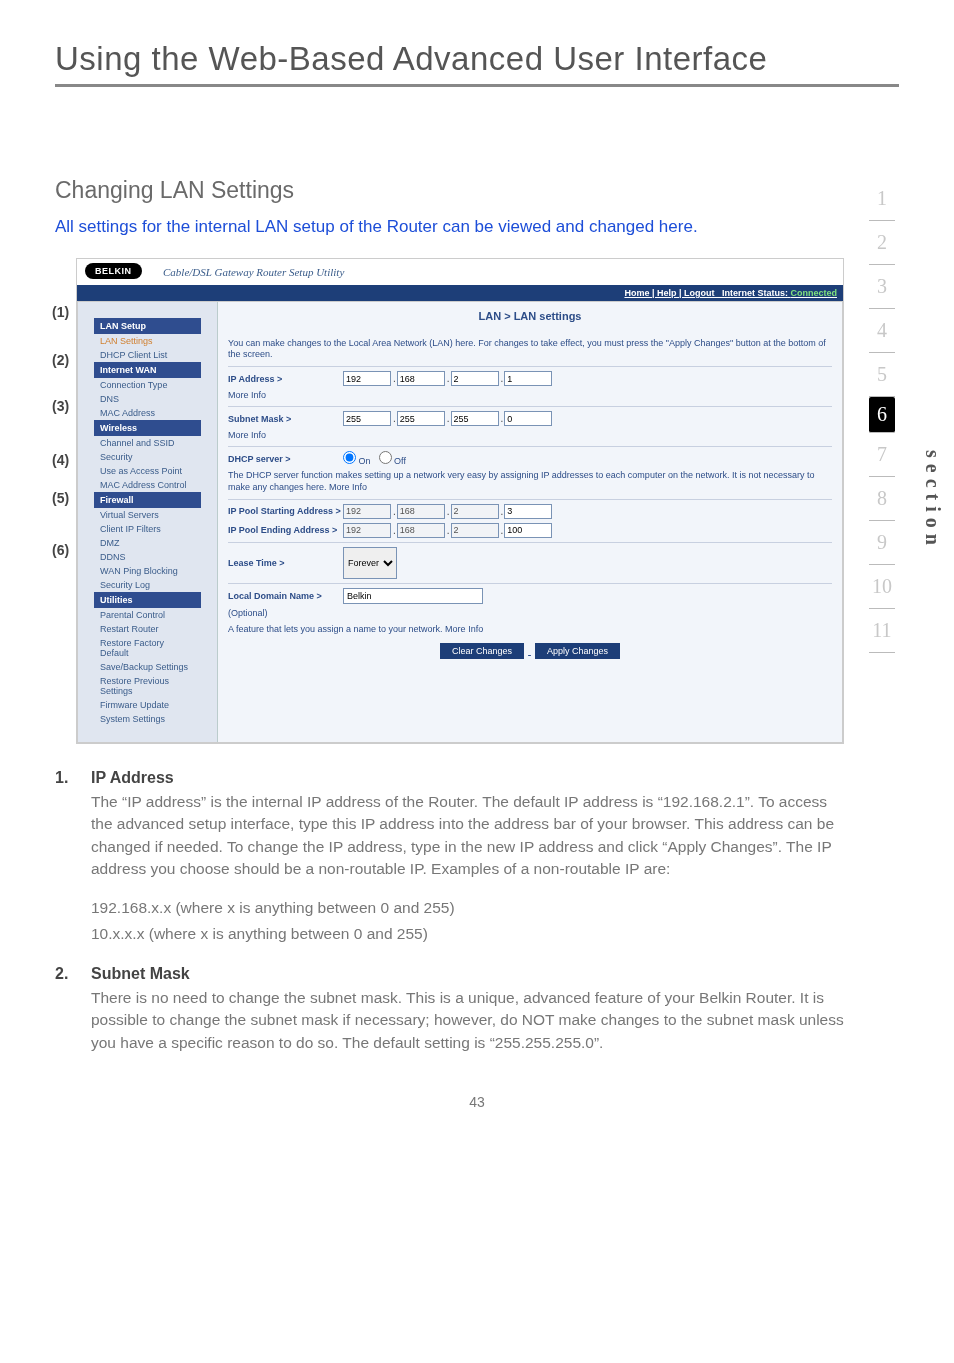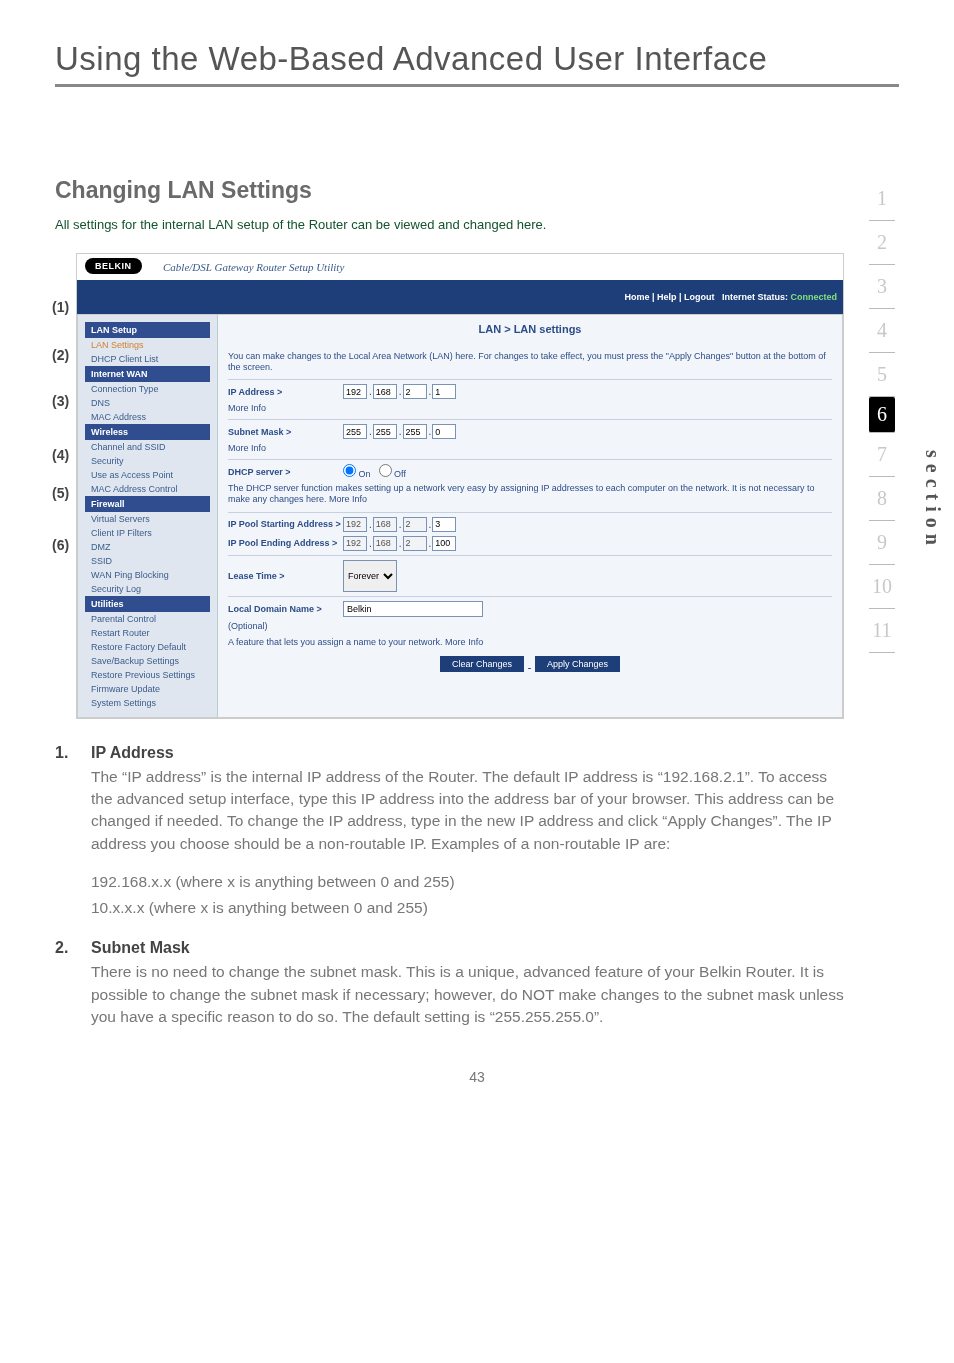--- a/index.html
+++ b/index.html
@@ -2,52 +2,52 @@
 <html><head>
 <meta charset="utf-8">
 <style>
   * { box-sizing: border-box; margin: 0; padding: 0; }
   body { font-family: Arial, Helvetica, sans-serif; width: 954px; color: #333; background: #fff; }
   .page { padding: 40px 55px 30px 55px; position: relative; }
   .main-title { font-size: 33px; font-weight: 400; color: #555; letter-spacing: 0.5px; margin-bottom: 6px; }
   .rule { border: none; border-top: 3px solid #888; margin-bottom: 90px; }
   .content-row { display: flex; }
   .content-main { flex: 1; padding-right: 20px; }
-  .sec-title { font-size: 23px; font-weight: bold; color: #6a6a6a; margin-bottom: 12px; }
-  .intro { font-size: 13px; color: #14532d; line-height: 1.35; margin-bottom: 18px; }
+  .sec-title { font-size: 23px; font-weight: normal; color: #6a6a6a; margin-bottom: 12px; }
+  .intro { font-size: 17px; color: #1d4ed8; line-height: 1.35; margin-bottom: 18px; }
   .num-item { display: flex; margin-bottom: 18px; }
   .num-item .num { font-weight: bold; font-size: 16px; color: #444; width: 36px; flex-shrink: 0; }
   .num-item .body { flex: 1; }
   .num-item .label { font-weight: bold; font-size: 16px; color: #444; margin-bottom: 4px; }
   .num-item .desc { font-size: 15.5px; color: #777; line-height: 1.45; }
   .sub-line { margin: 8px 0 0 36px; font-size: 15.5px; color: #777; }
   .side-nav { width: 34px; display: flex; flex-direction: column; align-items: center; padding-top: 0; }
   .side-nav .n { font-size: 20px; color: #c8c8c8; padding: 10px 0; border-bottom: 1.5px solid #bbb; width: 26px; text-align: center; font-family: Georgia, serif; }
   .side-nav .n.active { background: #000; color: #fff; border-radius: 2px; padding: 6px 0; }
   .side-sec { position: absolute; right: 10px; top: 450px; font-size: 20px; color: #555; letter-spacing: 6px; writing-mode: vertical-lr; font-weight: 600; font-family: Georgia, serif; }
   .pagenum { text-align: center; font-size: 14px; color: #777; margin-top: 22px; }
 
   
   .shot { margin: 0 0 24px 20px; position: relative; border: 1px solid #fff; }
   .shot-inner { display: flex; border: 1px solid #ccc; font-size: 10px; }
   .topbar { position: relative; height: 26px; }
   .belkin { position: absolute; left: 8px; top: 4px; background: #000; color: #fff; font-weight: bold; font-size: 9px; padding: 3px 10px; border-radius: 10px; letter-spacing: 0.5px; }
   .utility-title { position: absolute; left: 86px; top: 7px; color: #3a5c8a; font-style: italic; font-size: 11px; font-family: Georgia, serif; }
-  .bluebar { background: #1d3e78; color: #fff; font-size: 9px; text-align: right; padding: 12px 6px; font-weight: bold; }
+  .bluebar { background: #1d3e78; color: #fff; font-size: 9px; text-align: right; padding: 3px 6px; font-weight: bold; text-decoration: underline; }
   .bluebar .status { color: #7fe07f; }
-  .sidenav-s { width: 140px; background: #e0e6f0; border-right: 1px solid #bcc; padding: 7px; }
+  .sidenav-s { width: 140px; background: #e0e6f0; border-right: 1px solid #bcc; padding: 16px; }
   .sidenav-s .group { background: #2f4d8f; color: #fff; font-weight: bold; padding: 3px 6px; font-size: 9px; }
   .sidenav-s .item { padding: 2px 6px; color: #3a5c8a; font-size: 9px; cursor: pointer; }
   .sidenav-s .item.orange { color: #d08030; }
   .main-s { flex: 1; background: #f2f5fa; padding: 8px 10px; color: #2d4d88; }
   .crumb { color: #2d4d88; font-weight: bold; font-size: 11px; margin-bottom: 16px; text-align: center; }
   .desc-s { color: #2d4d88; font-size: 9px; line-height: 1.25; margin-bottom: 6px; }
   .field-row { display: flex; align-items: center; margin: 4px 0; }
   .field-row .flabel { width: 115px; font-weight: bold; color: #2d4d88; font-size: 9px; }
-  .octet { width: 24px; height: 15px; font-size: 9px; border: 1px solid #7a93b5; padding: 0 2px; margin-right: 1px; }
+  .octet { width: 48px; height: 15px; font-size: 9px; border: 1px solid #7a93b5; padding: 0 2px; margin-right: 1px; }
   .dot { margin: 0 1px; color: #444; }
   .moreinfo { color: #2d4d88; font-size: 9px; margin: 2px 0 6px 0; }
   .hr-s { border: none; border-top: 1px solid #c8d0e0; margin: 4px 0; }
   .radio-row label { margin-right: 8px; color: #2d4d88; font-size: 9px; }
   .select-s { font-size: 9px; border: 1px solid #7a93b5; height: 32px; }
   .wide-input { width: 140px; height: 16px; font-size: 9px; border: 1px solid #7a93b5; padding: 0 3px; }
   .btn-s { background: #1d3e78; color: #fff; font-size: 9px; border: none; padding: 3px 12px; margin: 0 4px; cursor: pointer; }
   .btn-row { text-align: center; margin-top: 8px; text-decoration: underline; }
   .callout { position: absolute; left: -24px; font-weight: bold; font-size: 14px; color: #444; }
 </style>
@@ -91,21 +91,21 @@
               <div class="item">MAC Address</div>
               <div class="group">Wireless</div>
               <div class="item">Channel and SSID</div>
               <div class="item">Security</div>
               <div class="item">Use as Access Point</div>
               <div class="item">MAC Address Control</div>
               <div class="group">Firewall</div>
               <div class="item">Virtual Servers</div>
               <div class="item">Client IP Filters</div>
               <div class="item">DMZ</div>
-              <div class="item">SSID</div>
+              <div class="item">DDNS</div>
               <div class="item">WAN Ping Blocking</div>
               <div class="item">Security Log</div>
               <div class="group">Utilities</div>
               <div class="item">Parental Control</div>
               <div class="item">Restart Router</div>
               <div class="item">Restore Factory Default</div>
               <div class="item">Save/Backup Settings</div>
               <div class="item">Restore Previous Settings</div>
               <div class="item">Firmware Update</div>
               <div class="item">System Settings</div>

